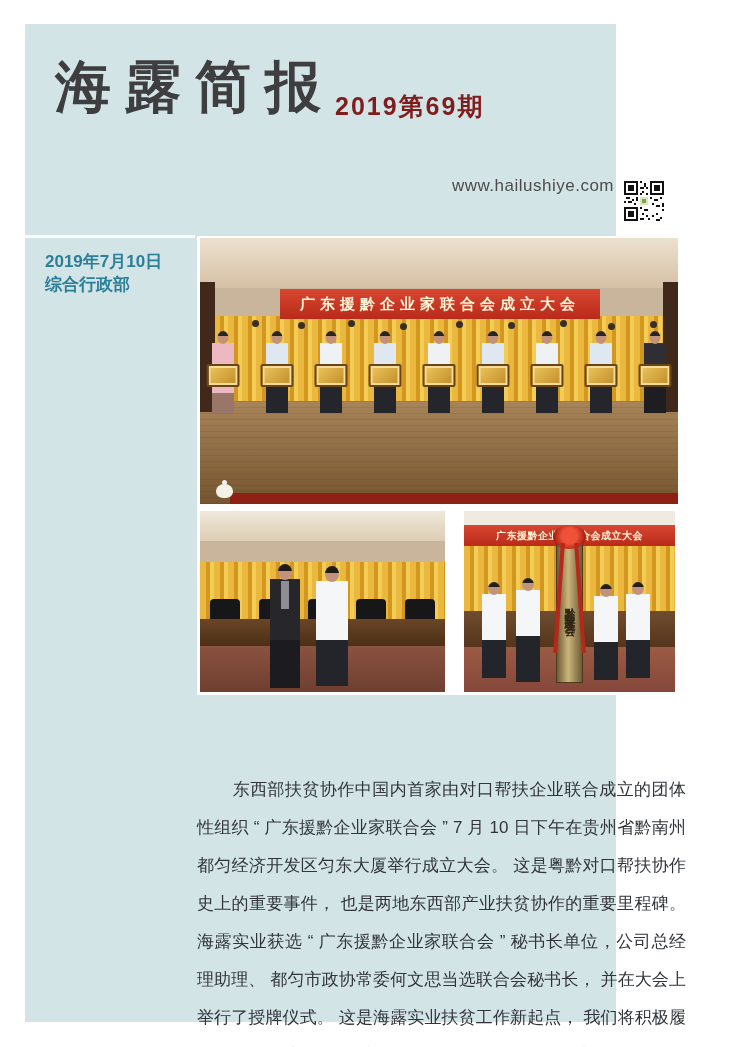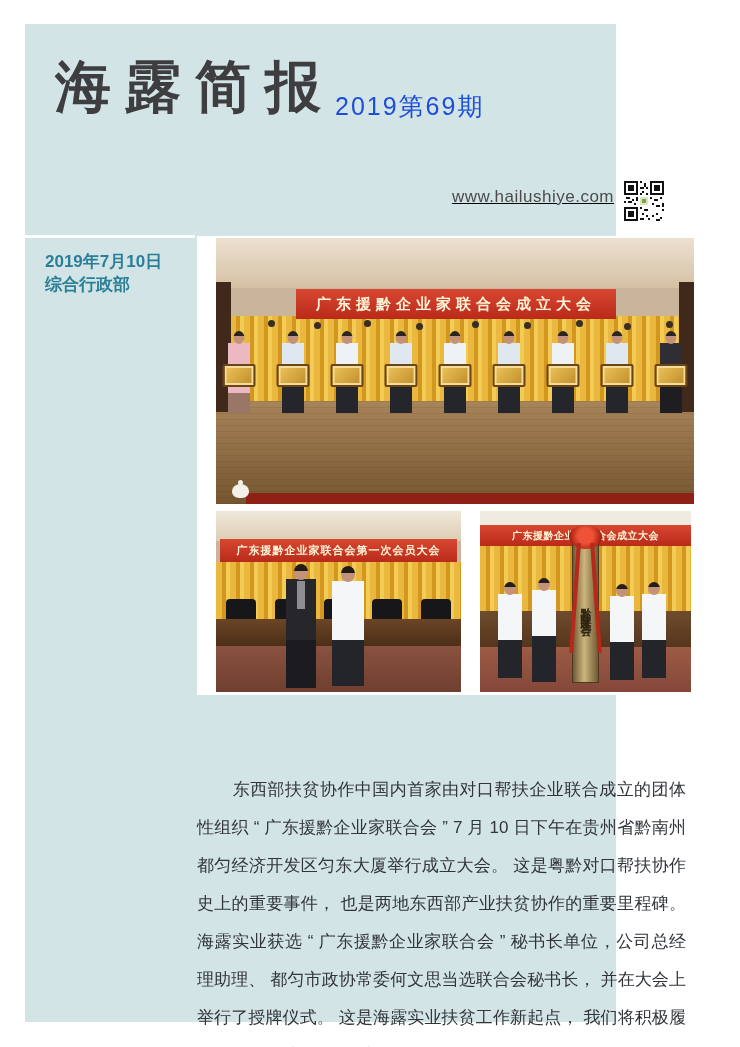--- a/index.html
+++ b/index.html
@@ -6,38 +6,38 @@
   body{width:740px;height:1047px;background:#ffffff;position:relative;overflow:hidden;
        font-family:"Liberation Sans", sans-serif;}
   .page{position:absolute;inset:0;}
 
   
   .panel{position:absolute;left:25px;top:24px;width:591px;height:998px;background:#d3e4e7;}
 
   
   .masthead-title{position:absolute;left:30px;top:32px;font-size:56px;line-height:1.1;
     font-weight:bold;color:#3e3e40;letter-spacing:14px;white-space:nowrap;}
-  .masthead-issue{position:absolute;left:310px;top:66px;font-size:25px;font-weight:normal;
-    color:#1d4ed8;letter-spacing:2px;white-space:nowrap;}
+  .masthead-issue{position:absolute;left:310px;top:66px;font-size:25px;font-weight:bold;
+    color:#7f1d1d;letter-spacing:2px;white-space:nowrap;}
 
   
   .web-row{position:absolute;left:0;top:152px;width:643px;display:flex;
-    justify-content:flex-end;align-items:center;text-decoration:underline;}
+    justify-content:flex-end;align-items:flex-start;}
   .url{font-size:17px;color:#4c4c4c;margin:0 6px 8px 0;letter-spacing:.5px;}
   .qr{width:48px;height:50px;background:#fff;padding:3px;box-sizing:border-box;}
   .qr svg{display:block;width:42px;height:44px;}
 
   
   .separator{position:absolute;left:0;top:211px;width:170px;height:3px;background:#fbfefe;}
   .meta{position:absolute;left:20px;top:226px;color:#2a7f96;font-weight:bold;font-size:17px;}
   .meta .date{}
 
   
   .collage{position:absolute;left:172px;top:212px;width:486px;height:459px;background:#ffffff;}
-  .photo{position:absolute;overflow:hidden;background:#c9b49c;margin-left:16px;}
+  .photo{position:absolute;overflow:hidden;background:#c9b49c;}
   .photo-main{left:3px;top:2px;width:478px;height:266px;}
   .photo-1{left:3px;top:275px;width:245px;height:181px;}
   .photo-2{left:267px;top:275px;width:211px;height:181px;}
 
   
   .ceiling{position:absolute;left:0;top:0;right:0;background:linear-gradient(180deg,#ece1d0,#d5c0a4);}
   .red-banner{position:absolute;background:linear-gradient(180deg,#d84731,#b92a1a);color:#fff4d6;
     display:flex;align-items:center;justify-content:center;font-weight:bold;white-space:nowrap;
     overflow:hidden;z-index:2;}
   .curtain{position:absolute;left:0;right:0;z-index:1;
@@ -221,21 +221,20 @@
           <div class="pm"></div>
           <div class="pm blue"></div>
           <div class="pm darksuit"></div>
         </div>
         <div class="table-strip"></div>
         <div class="teapot"></div>
       </div>
 
       <div class="photo photo-1">
         <div class="ceiling"></div>
-        <div class="red-banner">广东援黔企业家联合会第一次会员大会</div>
         <div class="curtain"></div>
         <div class="chairs">
           <i></i>
             <i></i>
             <i></i>
             <i></i>
             <i></i>
         </div>
         <div class="rostrum"></div>
         <div class="floor-1"></div>

